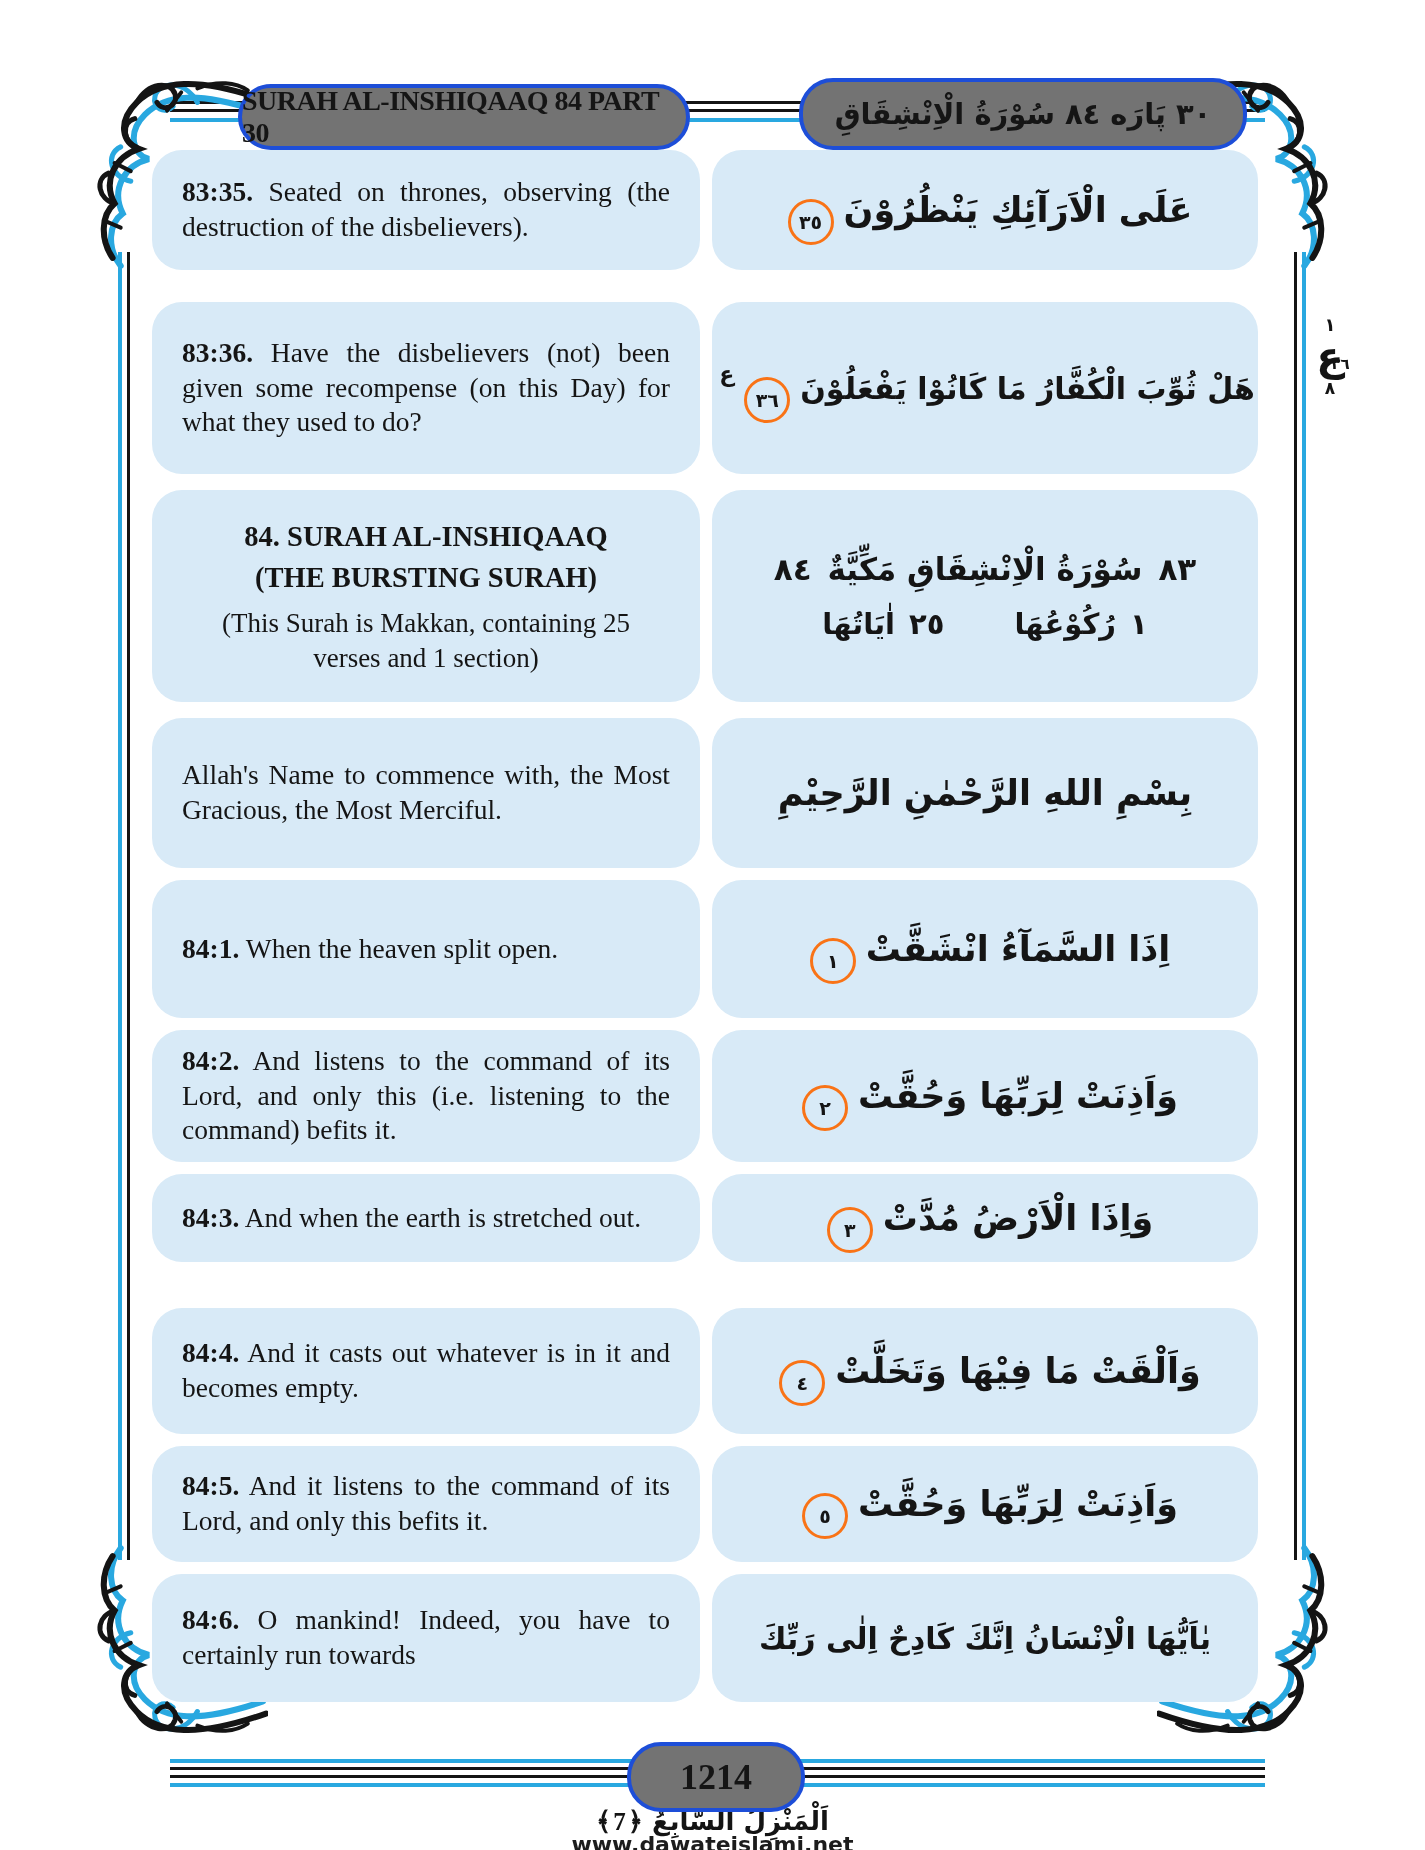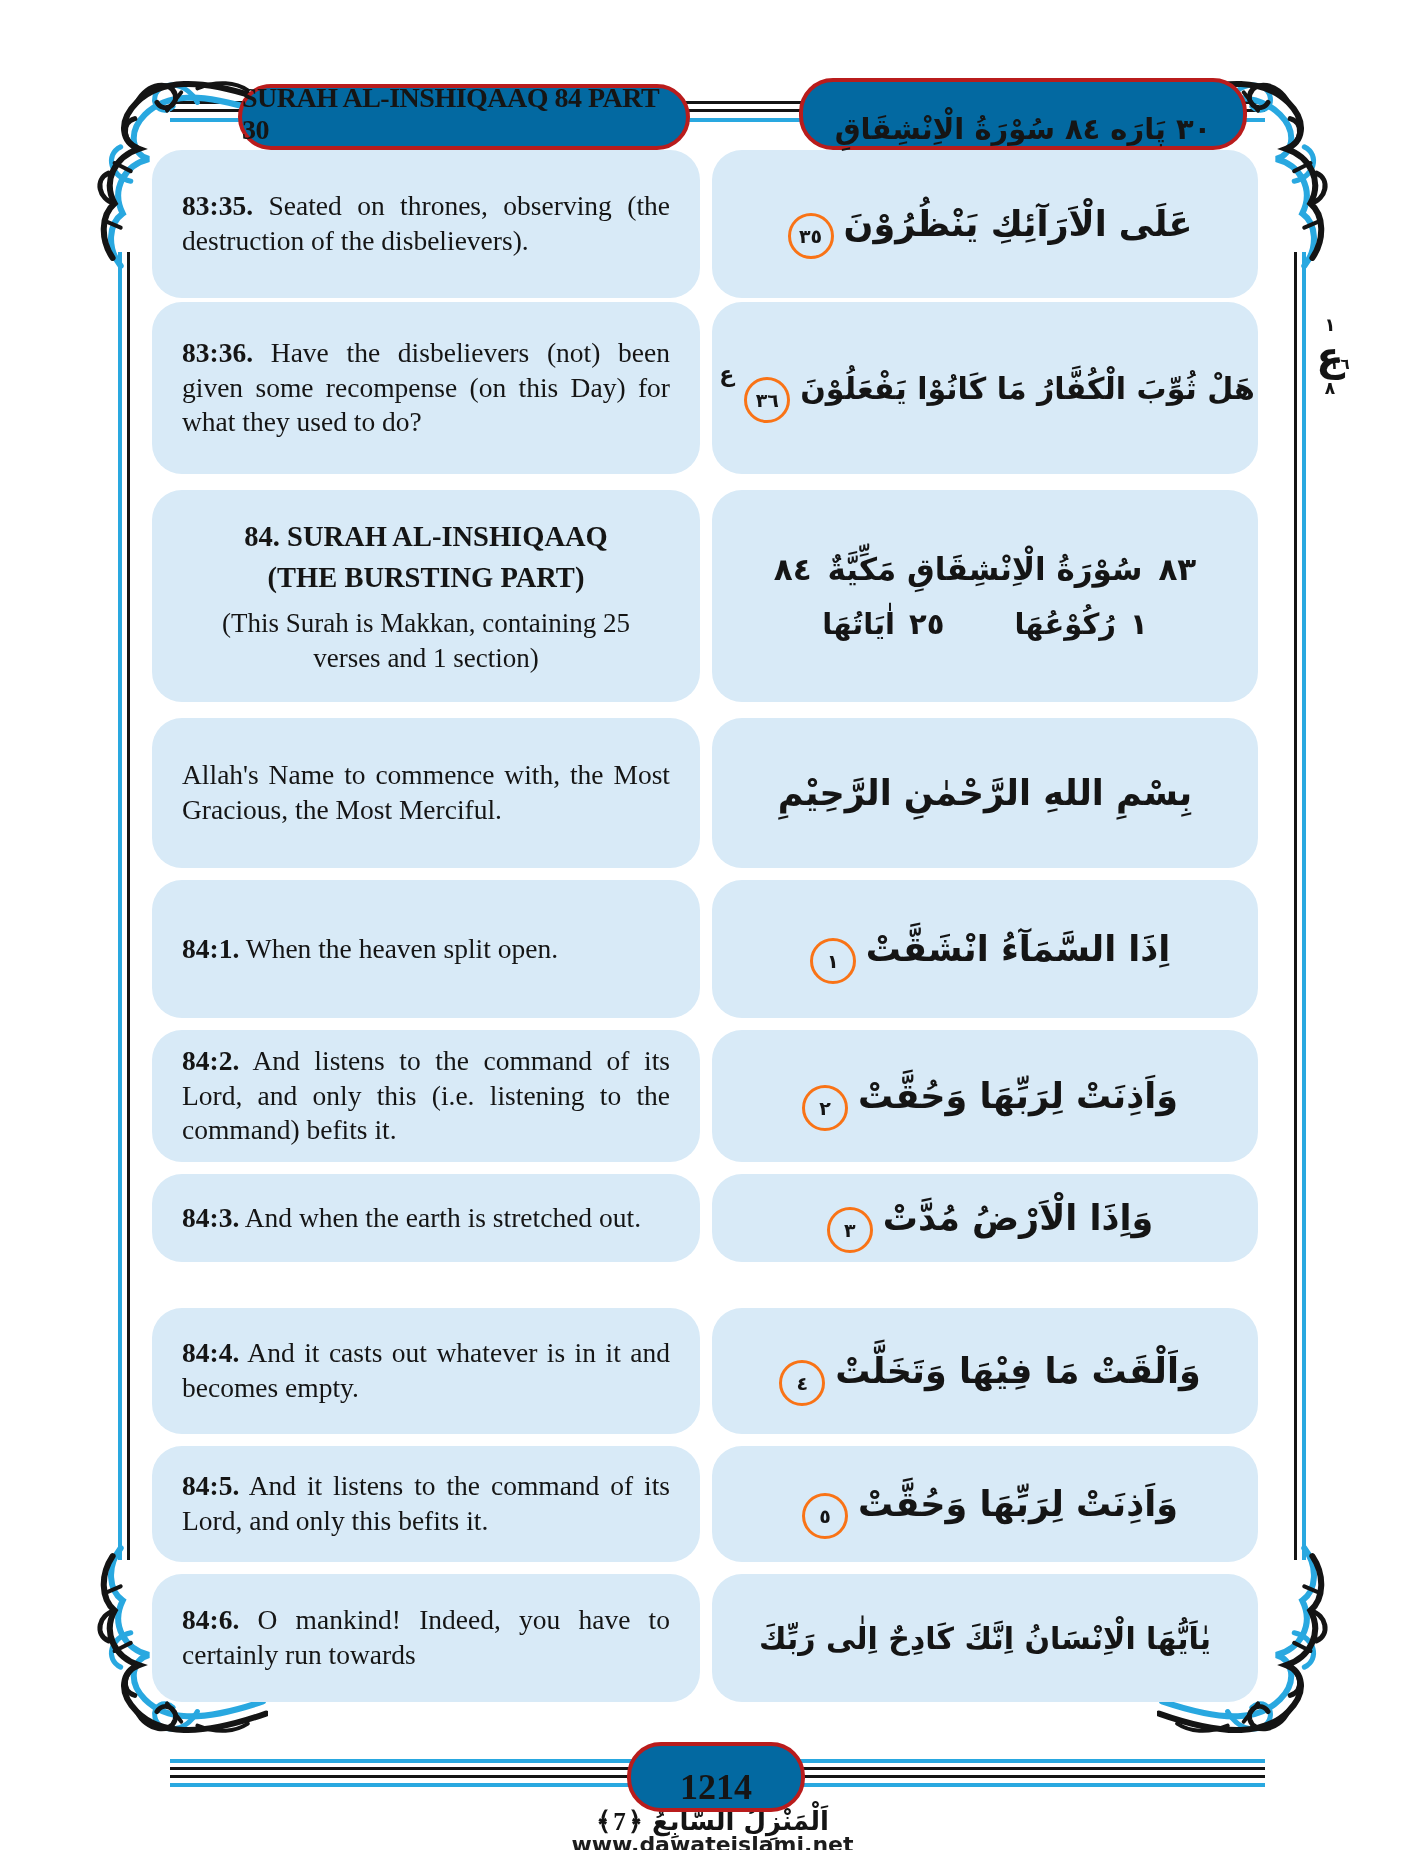--- a/index.html
+++ b/index.html
@@ -17,22 +17,22 @@
   .hband .ln{position:absolute;left:0;right:0;}
   .ln.blue{height:4px;background:#29a8e0;}
   .ln.black{height:3px;background:#141414;}
 
   .corner{position:absolute;width:222px;height:222px;}
   .corner.tr{transform:scaleX(-1);}
   .corner.bl{transform:scaleY(-1);}
   .corner.br{transform:scale(-1,-1);}
 
   
-  .pill{position:absolute;background:#0369a1;border:4px solid #b91c1c;border-radius:34px;
-        display:flex;align-items:flex-end;justify-content:center;z-index:5;}
+  .pill{position:absolute;background:#737373;border:4px solid #1d4ed8;border-radius:34px;
+        display:flex;align-items:center;justify-content:center;z-index:5;}
   .pill-title-en{left:238px;top:84px;width:444px;height:58px;
         font-weight:bold;font-size:28px;letter-spacing:-0.5px;}
   .pill-title-ar{left:799px;top:78px;width:440px;height:64px;
         font-family:"DejaVu Sans",sans-serif;font-weight:bold;font-size:29px;gap:10px;}
   .pill-title-ar span{white-space:nowrap;}
 
   
   .row{position:absolute;left:152px;width:1106px;display:flex;}
   .en-box{position:absolute;left:0;top:0;bottom:0;width:548px;background:#d8eaf7;border-radius:30px;
           display:flex;align-items:center;padding:0;}
@@ -157,21 +157,21 @@
     <span dir="rtl">پَارَه</span>
     <span>٣٠</span>
   </div>
 
   <div class="ruku-marker">
     <span class="ruku-top">١</span>
     <span class="ruku-letter"><span>ع</span><span class="ruku-sub">٣٦</span></span>
     <span class="ruku-bottom">٨</span>
   </div>
 
-  <section class="row" style="top:150px;height:148px">
+  <section class="row" style="top:150px;height:120px">
     <div class="en-box">
       <p><b class="vnum">83:35.</b> <span>Seated on thrones, observing (the destruction of the disbelievers).</span></p>
     </div>
     <div class="ar-box">
       <span dir="rtl">عَلَى الْاَرَآئِكِ يَنْظُرُوْنَ</span>
       <span class="ayah-circle">٣٥</span>
     </div>
   </section>
 
   <section class="row" style="top:302px;height:172px">
@@ -181,21 +181,21 @@
     <div class="ar-box ar-sm">
       <span dir="rtl">هَلْ ثُوِّبَ الْكُفَّارُ مَا كَانُوْا يَفْعَلُوْنَ</span>
       <span class="ayah-circle">٣٦</span>
       <span class="ruku-end">ع</span>
     </div>
   </section>
 
   <section class="row" style="top:490px;height:212px">
     <div class="en-box heading-box">
       <div class="h-line1">84. SURAH AL-INSHIQAAQ</div>
-      <div class="h-line2">(THE BURSTING PART)</div>
+      <div class="h-line2">(THE BURSTING SURAH)</div>
       <div class="h-line3">(This Surah is Makkan, containing 25 verses and 1 section)</div>
     </div>
     <div class="ar-box">
       <div class="ar-stack">
         <div class="ar-line">
           <span>٨٤</span>
           <span dir="rtl">سُوْرَةُ الْاِنْشِقَاقِ مَكِّيَّةٌ</span>
           <span>٨٣</span>
         </div>
         <div class="ar-line2">

